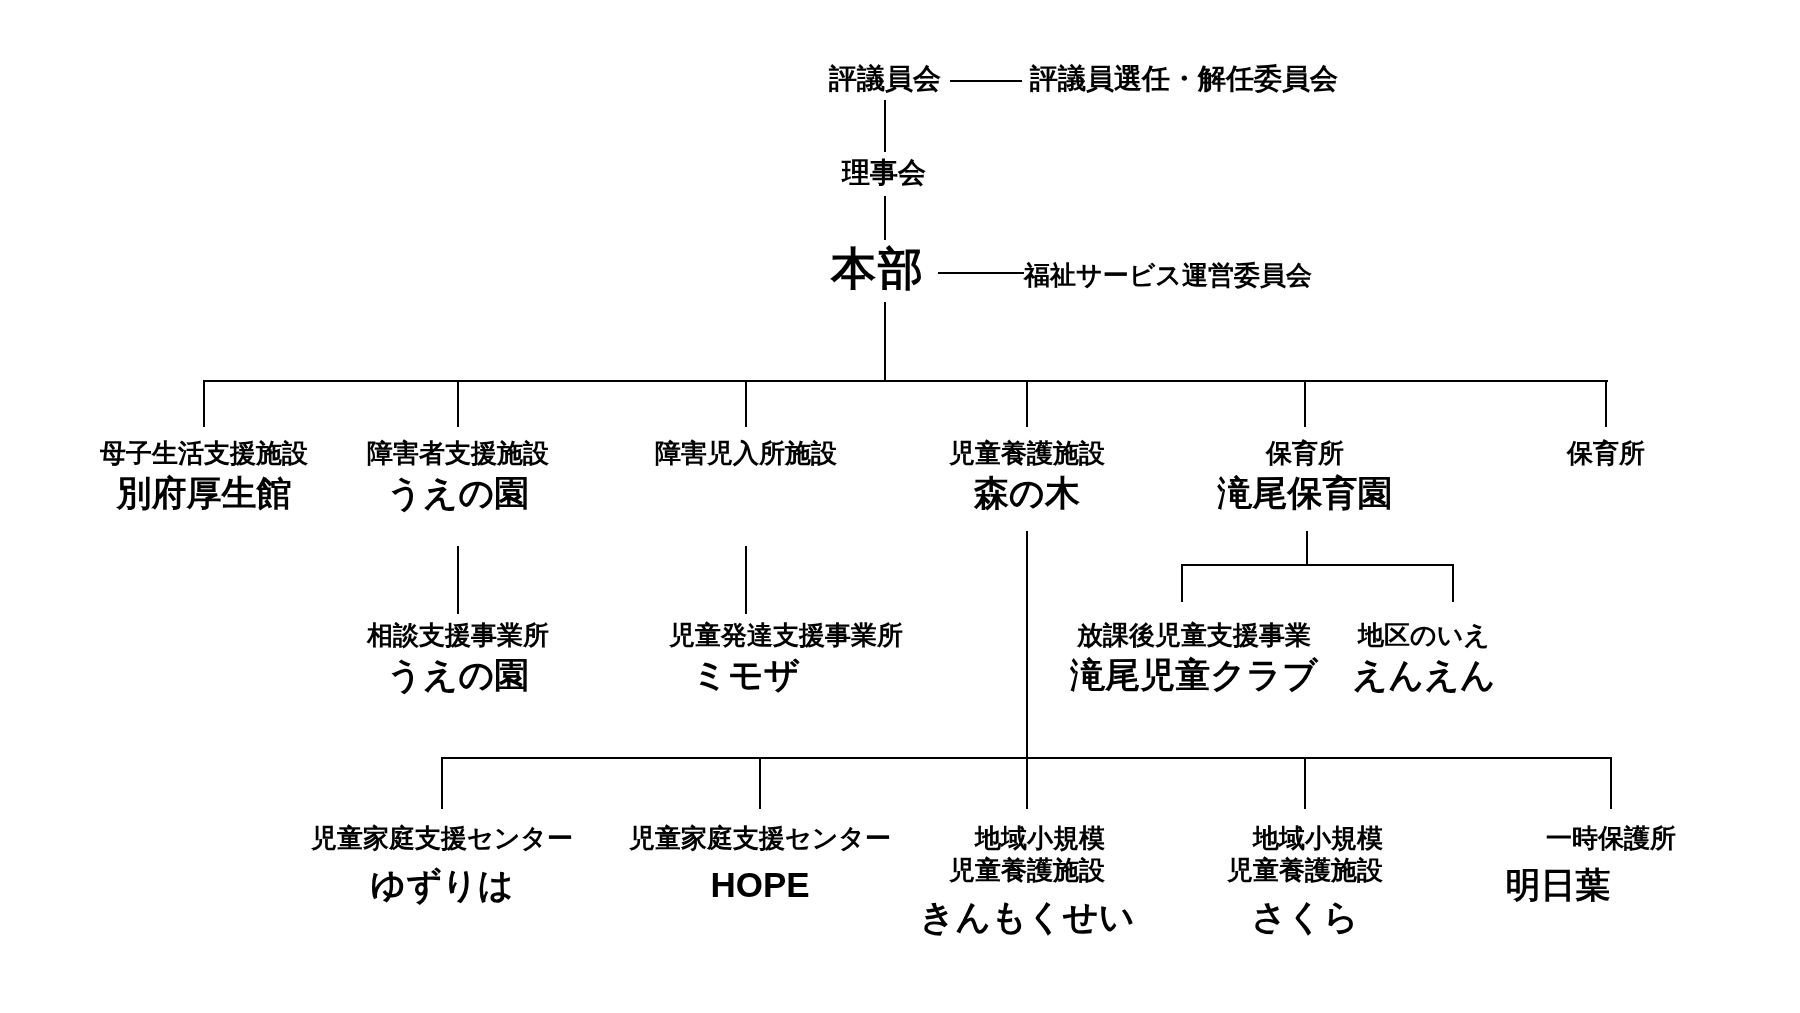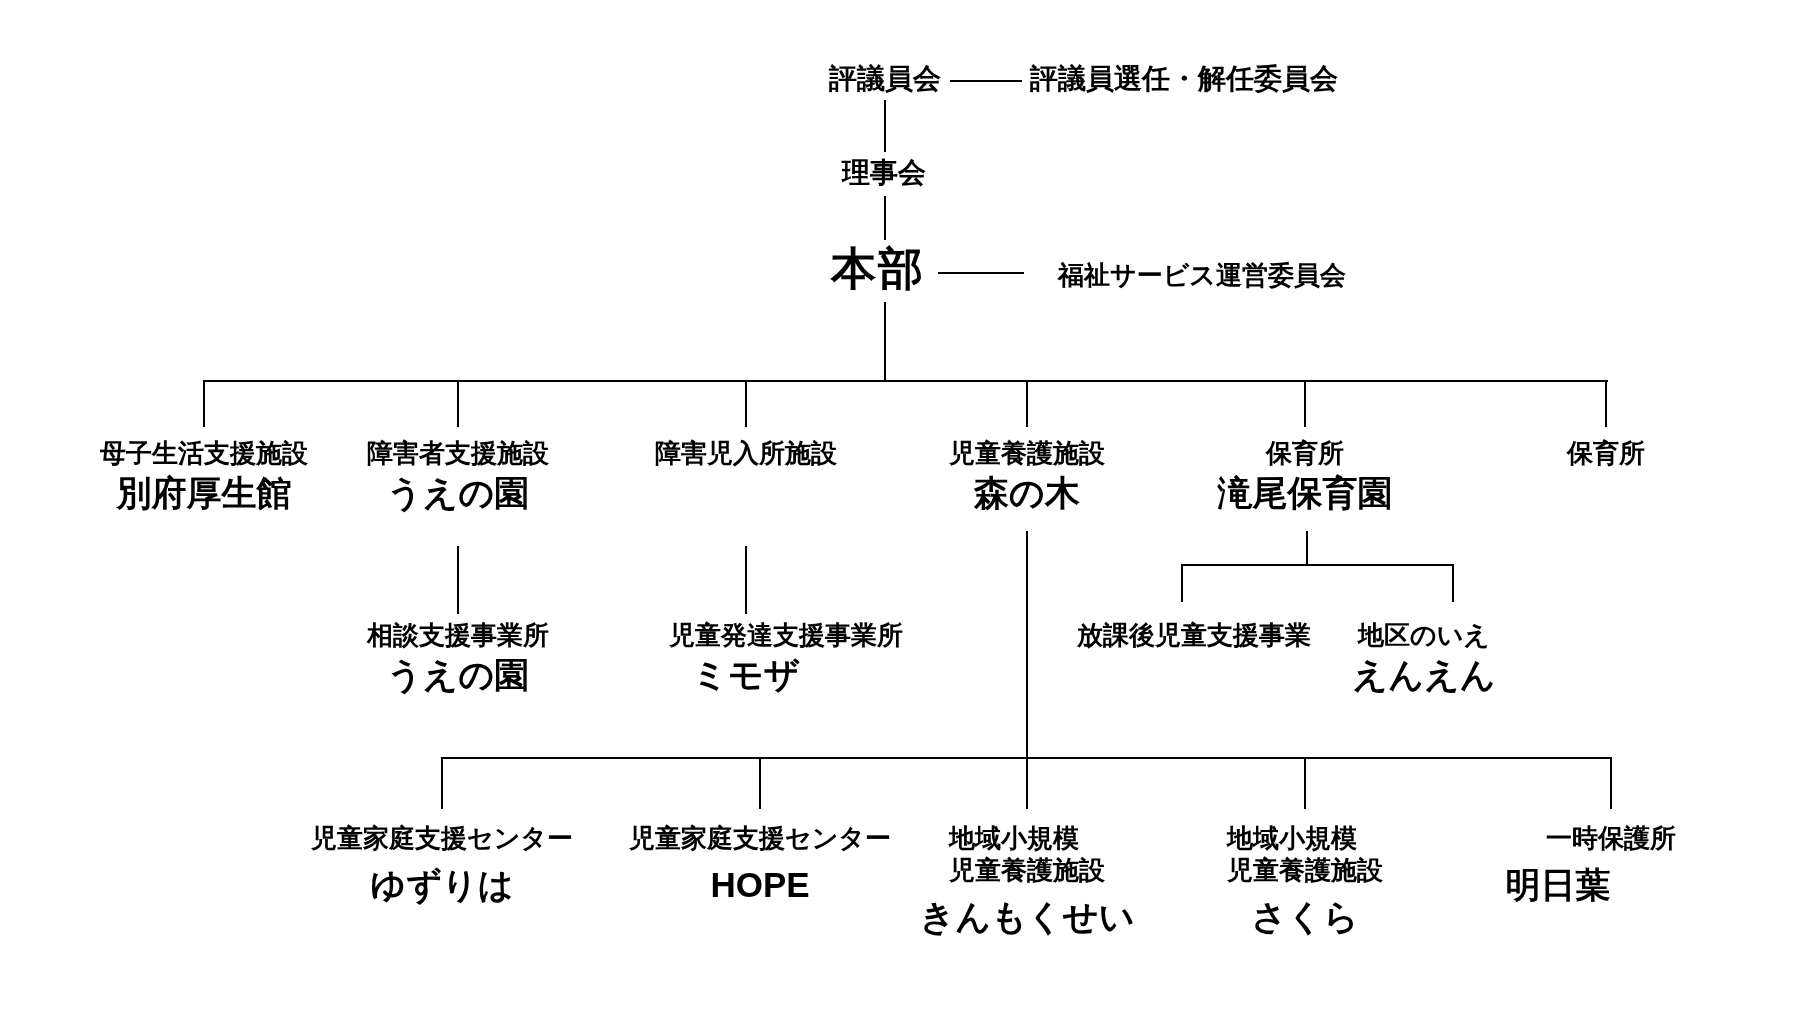--- a/index.html
+++ b/index.html
@@ -3,21 +3,21 @@
 <meta charset="utf-8">
 <style>
   html,body{margin:0;padding:0;background:#ffffff;}
   #canvas{
     position:relative;width:1800px;height:1013px;background:#ffffff;
     font-family:"Liberation Sans","DejaVu Sans",sans-serif;
     color:#000000;overflow:hidden;
   }
   .node{
     position:absolute;transform:translateX(-50%);
-    text-align:left;white-space:pre-line;font-weight:bold;line-height:1.22;
+    text-align:right;white-space:pre-line;font-weight:bold;line-height:1.22;
   }
   .lbl-top{font-size:28px;}          
   .lbl-hq{font-size:45px;letter-spacing:2px;} 
   .type{font-size:26px;}             
   .name{font-size:35px;}             
   .vline{position:absolute;width:2px;background:#000;}
   .hline{position:absolute;height:2px;background:#000;}
 </style>
 </head>
 <body>
@@ -27,21 +27,21 @@
   <div class="node lbl-top" style="left:885px;top:62px;">評議員会</div>
   <div class="hline" style="left:950px;top:80px;width:72px;"></div>
   <div class="node lbl-top" style="left:1184px;top:62px;">評議員選任・解任委員会</div>
 
   <div class="vline" style="left:884px;top:100px;height:52px;"></div>
   <div class="node lbl-top" style="left:884px;top:156px;">理事会</div>
 
   <div class="vline" style="left:884px;top:196px;height:44px;"></div>
   <div class="node lbl-hq" style="left:878px;top:242px;">本部</div>
   <div class="hline" style="left:938px;top:272px;width:86px;"></div>
-  <div class="node type" style="left:1168px;top:260px;margin-left:34px;">福祉サービス運営委員会</div>
+  <div class="node type" style="left:1168px;top:260px;">福祉サービス運営委員会</div>
 
   <div class="vline" style="left:884px;top:302px;height:80px;"></div>
   <div class="hline" style="left:204px;top:380px;width:1404px;"></div>
   <div class="vline" style="left:203px;top:380px;height:47px;"></div>
   <div class="vline" style="left:457px;top:380px;height:47px;"></div>
   <div class="vline" style="left:745px;top:380px;height:47px;"></div>
   <div class="vline" style="left:1026px;top:380px;height:47px;"></div>
   <div class="vline" style="left:1304px;top:380px;height:47px;"></div>
   <div class="vline" style="left:1605px;top:380px;height:47px;"></div>
 
@@ -68,20 +68,21 @@
   <div class="vline" style="left:745px;top:546px;height:68px;"></div>
   <div class="node type" style="left:786px;top:620px;">児童発達支援事業所</div>
   <div class="node name" style="left:746px;top:654px;">ミモザ</div>
 
   <div class="vline" style="left:1306px;top:531px;height:34px;"></div>
   <div class="hline" style="left:1182px;top:564px;width:272px;"></div>
   <div class="vline" style="left:1181px;top:564px;height:38px;"></div>
   <div class="vline" style="left:1452px;top:564px;height:38px;"></div>
 
   <div class="node type" style="left:1194px;top:620px;">放課後児童支援事業</div>
+  <div class="node name" style="left:1194px;top:654px;">滝尾児童クラブ</div>
   <div class="node type" style="left:1424px;top:620px;">地区のいえ</div>
   <div class="node name" style="left:1424px;top:654px;">えんえん</div>
 
   <div class="vline" style="left:1026px;top:531px;height:278px;"></div>
 
   <div class="hline" style="left:442px;top:757px;width:1170px;"></div>
   <div class="vline" style="left:441px;top:757px;height:52px;"></div>
   <div class="vline" style="left:759px;top:757px;height:52px;"></div>
   <div class="vline" style="left:1304px;top:757px;height:52px;"></div>
   <div class="vline" style="left:1610px;top:757px;height:52px;"></div>

